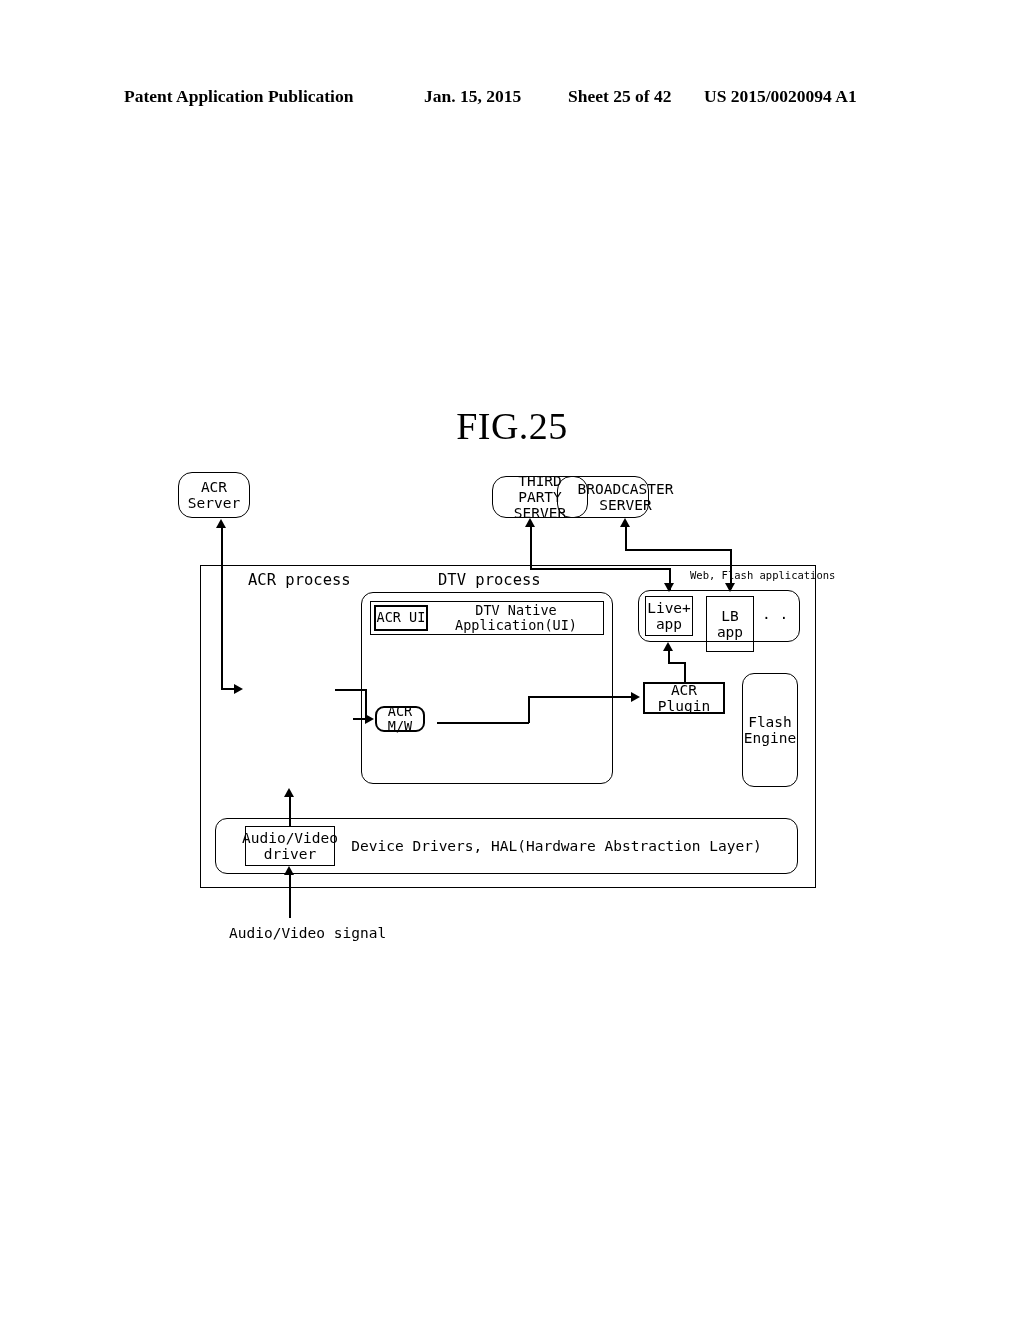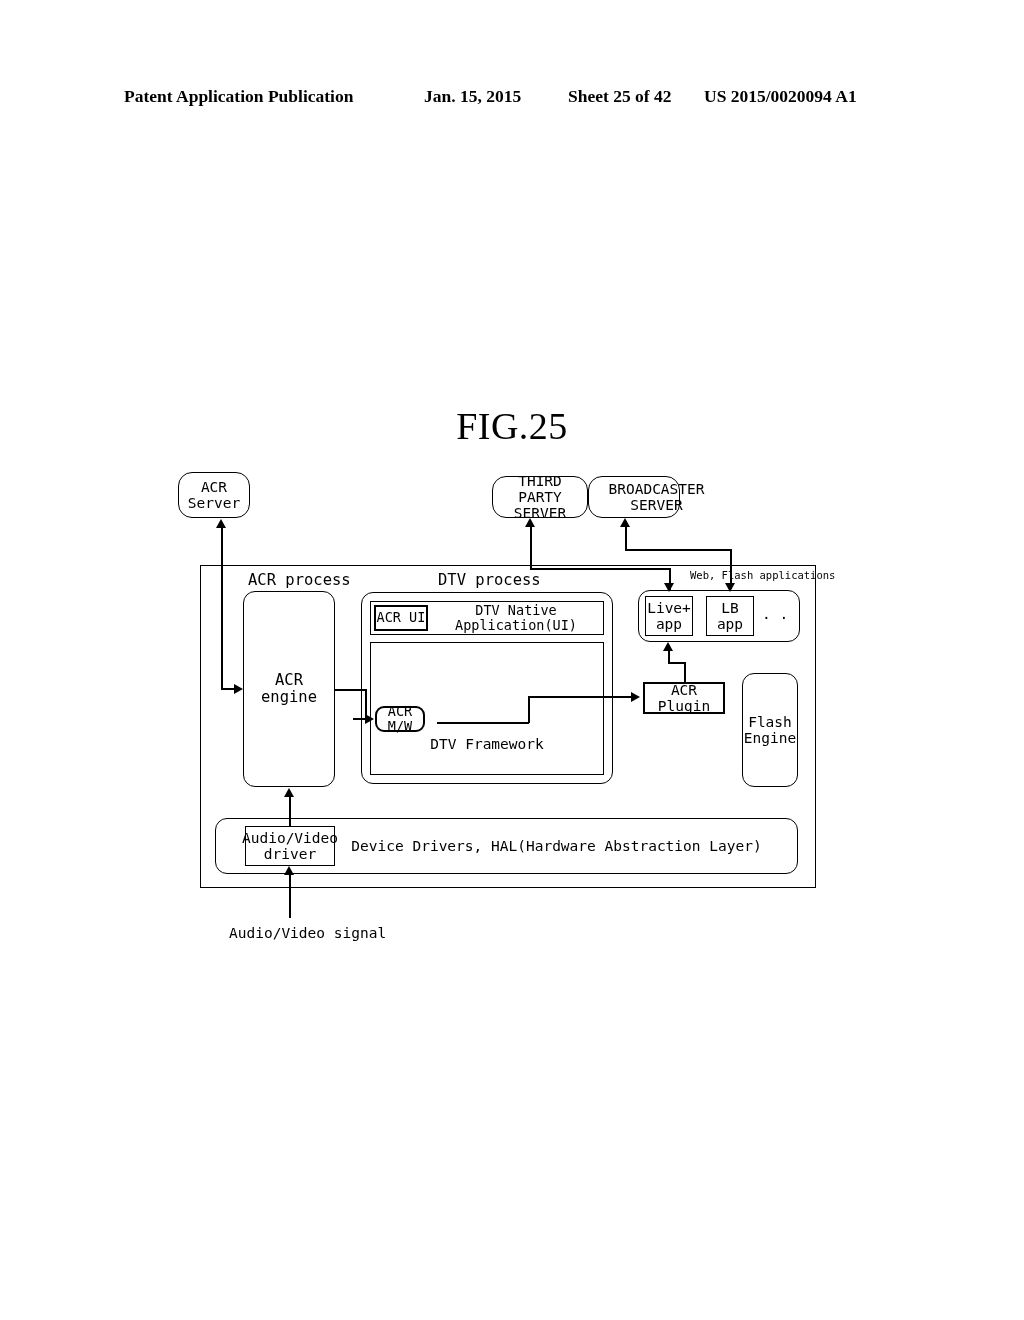--- a/index.html
+++ b/index.html
@@ -123,50 +123,44 @@
 <div class="fig-title">FIG.25</div>
 
 <div class="figure">
 
   <div class="box rbox t14" style="left:178px; top:472px; width:72px; height:46px;">ACR
 Server</div>
 
   <div class="box rbox t14" style="left:492px; top:476px; width:96px; height:42px;">THIRD PARTY
 SERVER</div>
 
-  <div class="box rbox t14" style="left:588px; top:476px; width:92px; height:42px;padding-left:45px;">BROADCASTER
+  <div class="box rbox t14" style="left:557px; top:476px; width:92px; height:42px;padding-left:45px;">BROADCASTER
 SERVER</div>
 
   <div class="box" style="left:200px; top:565px; width:616px; height:323px; border-width:1.6px;"></div>
 
   <div class="label t15" style="left:248px; top:572px;">ACR process</div>
   <div class="label t15" style="left:438px; top:572px;">DTV process</div>
   <div class="label t10" style="left:690px; top:570px;">Web, Flash applications</div>
 
-  <div class="box rbox-lg t15" style="left:243px; top:591px; width:92px; height:196px; align-items:center; justify-content:center;">
-    <span>ACR engine</span>
-  </div>
 
   <div class="box rbox-lg" style="left:361px; top:592px; width:252px; height:192px;"></div>
 
   <div class="box" style="left:370px; top:601px; width:234px; height:34px; justify-content:flex-start;">
     <span class="t13" style="margin-left:58px;">DTV Native Application(UI)</span>
   </div>
   <div class="box thick t13" style="left:374px; top:605px; width:54px; height:26px;">ACR UI</div>
 
-  <div class="box" style="left:370px; top:642px; width:234px; height:133px; align-items:flex-end; justify-content:center;">
-    <span class="t14" style="margin-bottom:22px;">DTV Framework</span>
-  </div>
 
   <div class="box thick t13" style="left:375px; top:706px; width:50px; height:26px;border-radius:9px;">ACR M/W</div>
 
   <div class="box rbox-lg" style="left:638px; top:590px; width:162px; height:52px;"></div>
   <div class="box t14" style="left:645px; top:596px; width:48px; height:40px;">Live+
 app</div>
-  <div class="box t14" style="left:706px; top:596px; width:48px; height:40px;">LB
+  <div class="box t14" style="left:706px; top:596px; width:48px; height:56px;">LB
 app</div>
   <div class="label t14" style="left:762px; top:607px;">.  .</div>
 
   <div class="box thick t14" style="left:643px; top:682px; width:82px; height:32px;">ACR Plugin</div>
 
   <div class="box rbox-lg" style="left:215px; top:818px; width:583px; height:56px;">
     <span class="t14" style="margin-left:100px;">Device Drivers, HAL(Hardware Abstraction Layer)</span>
   </div>
 
   <div class="box rbox-lg t14" style="left:742px; top:673px; width:56px; height:114px;">Flash

